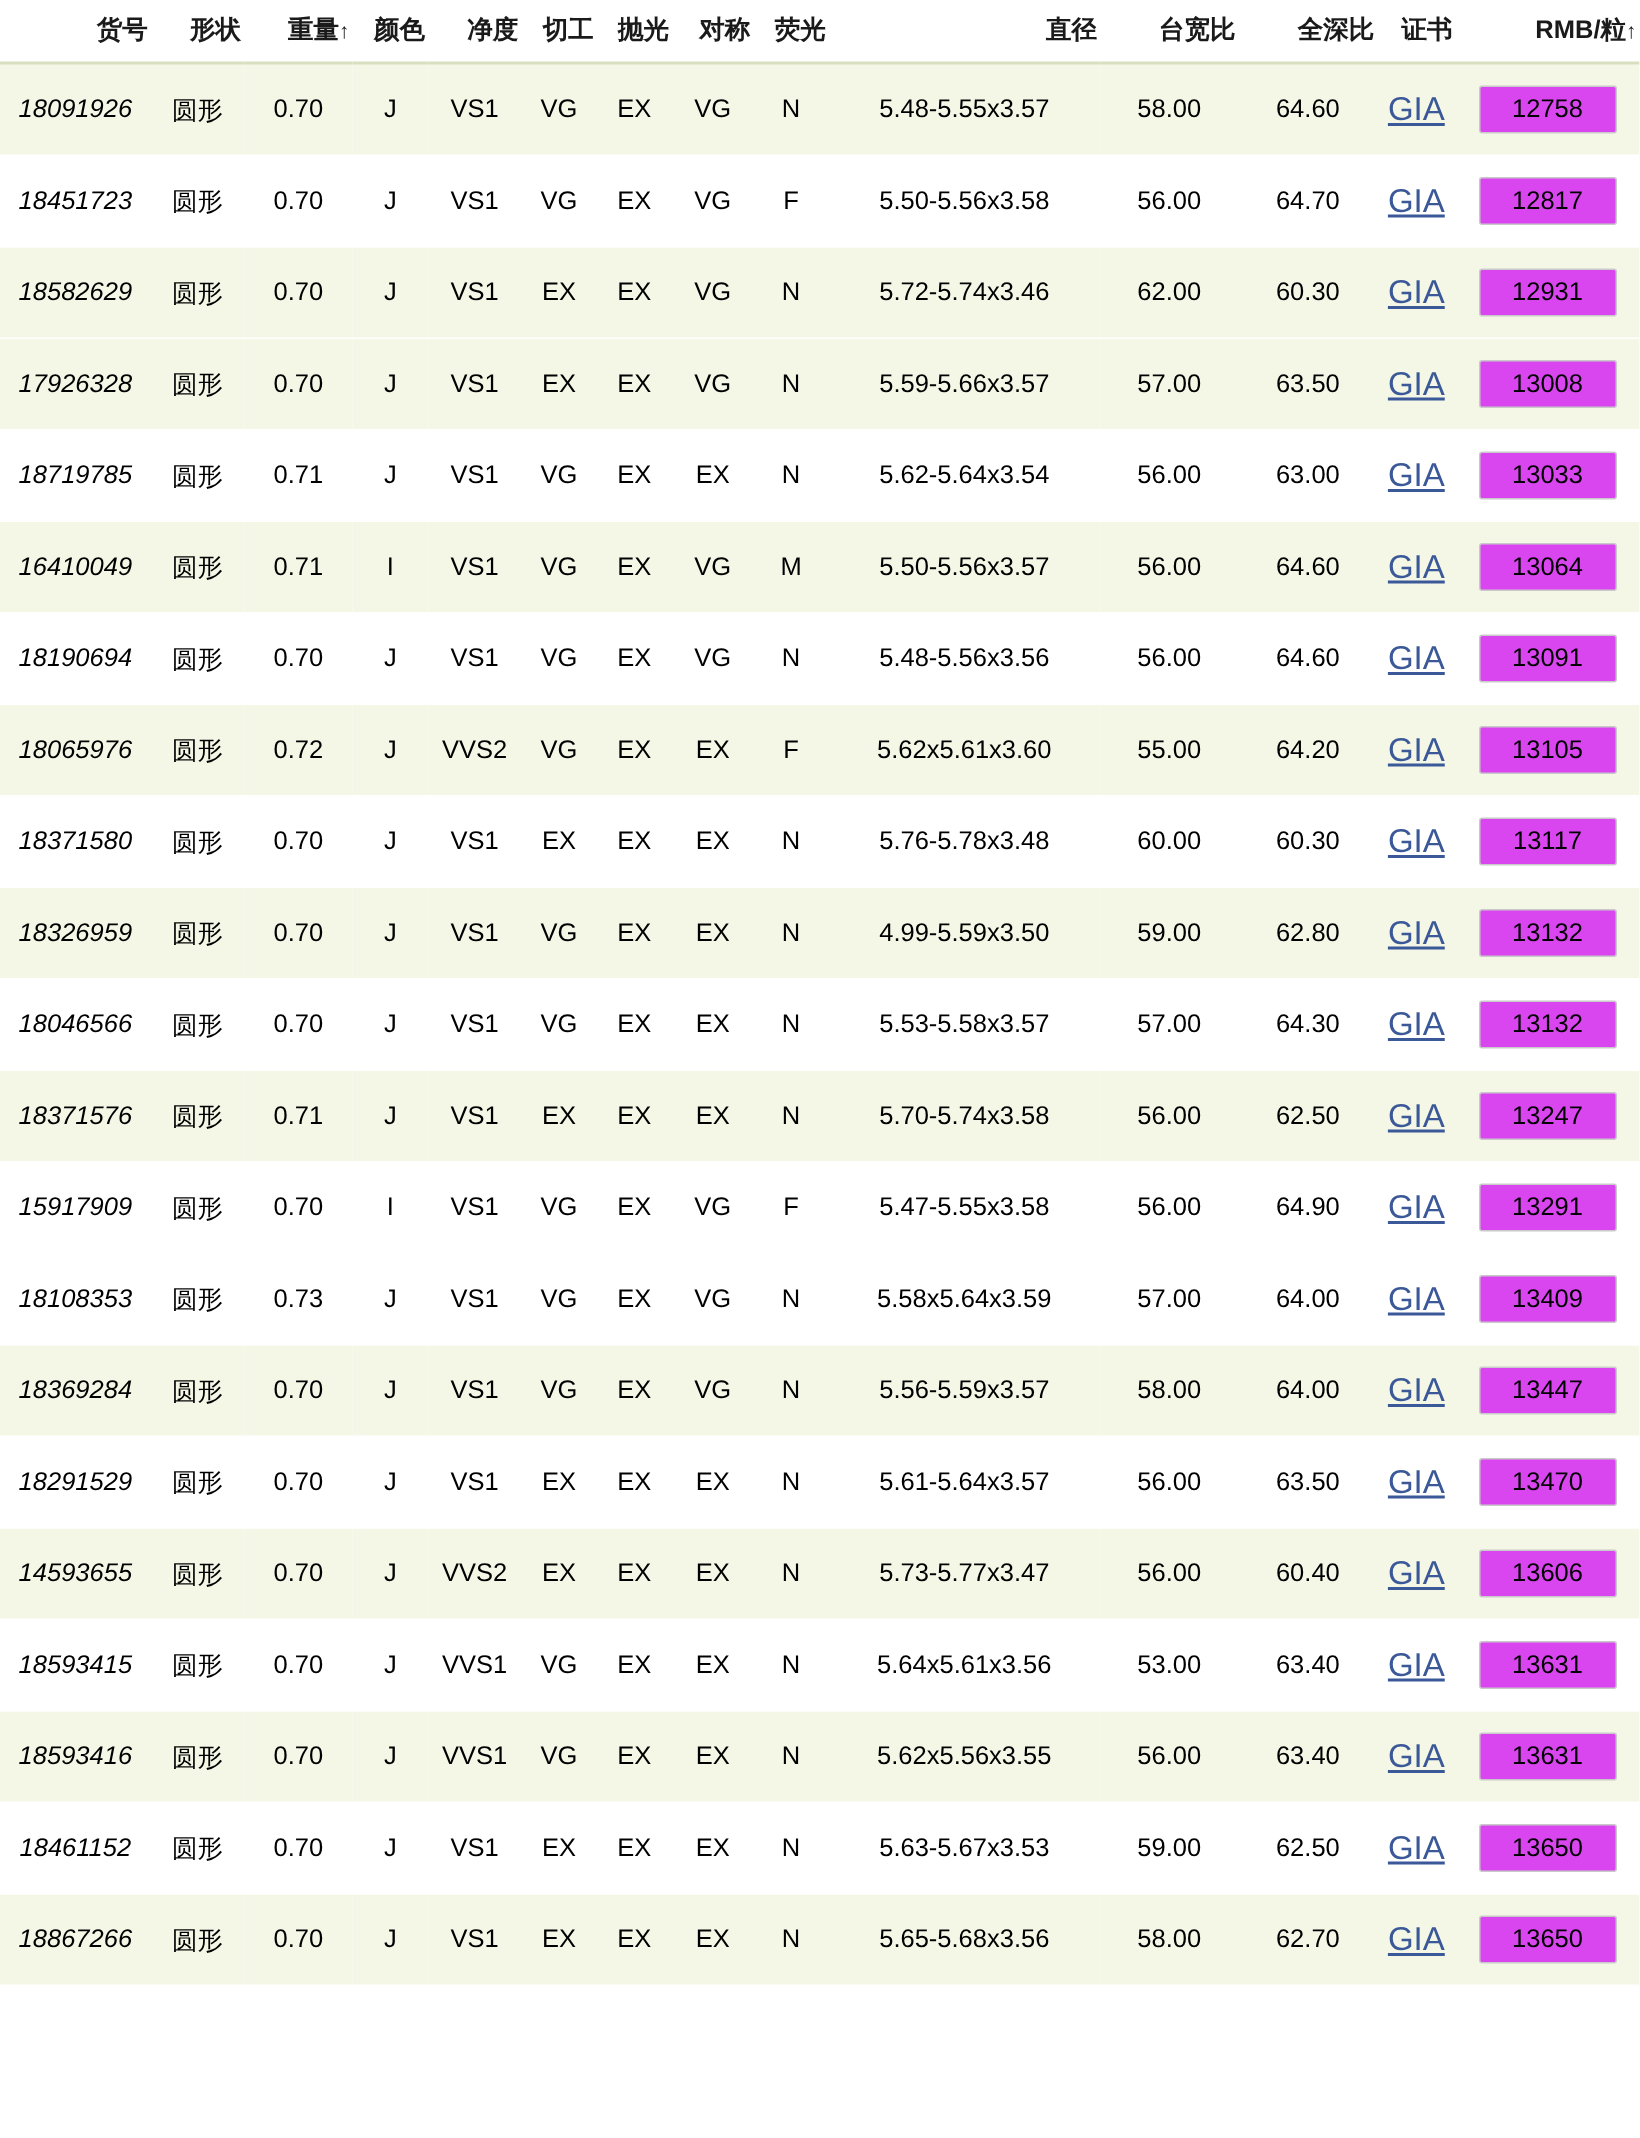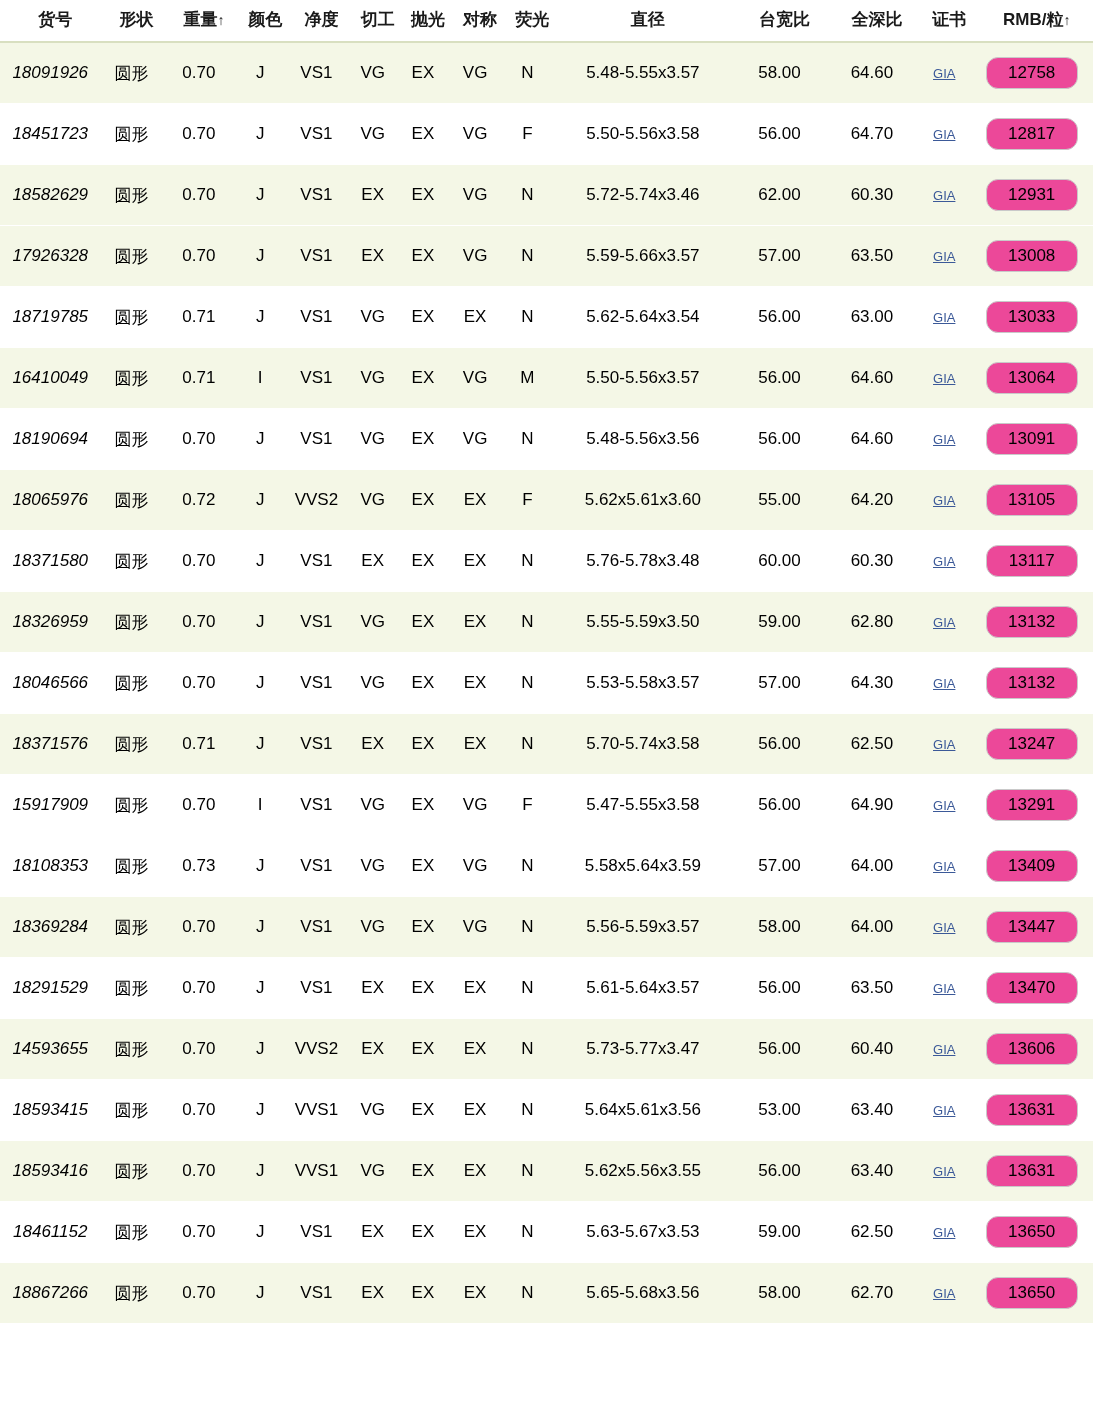--- a/index.html
+++ b/index.html
@@ -16,21 +16,21 @@
     width: 1093px;
     border-collapse: collapse;
     table-layout: fixed;
   }
   table.diamond-table thead th {
     background: #ffffff;
     font-size: 17px;
     font-weight: bold;
     color: #1a1a1a;
     padding: 8px 2px 10px 12px;
-    text-align: center;
+    text-align: right;
     white-space: nowrap;
     border-bottom: 2px solid #d8dfc0;
   }
   table.diamond-table thead th .sort-arrow {
     font-size: 14px;
     font-weight: bold;
   }
   table.diamond-table tbody td {
     font-size: 17px;
     padding: 14px 2px;
@@ -57,29 +57,29 @@
   td.col-shape {
     font-size: 16px;
   }
   td.col-weight {
     text-align: center;
   }
   .cert-link {
     color: #3b5998;
     text-decoration: underline;
     cursor: pointer;
-    font-size: 13px;
+    font-size: 22px;
   }
   .price-box {
     display: inline-block;
     min-width: 92px;
     padding: 5px 8px;
     border: 1px solid #c9c9c9;
-    background: #ec4899;
-    border-radius: 12px;
+    background: #d946ef;
+    border-radius: 2px;
     font-size: 17px;
     text-align: center;
     color: #000000;
     box-sizing: border-box;
   }
   
   col.c-id      { width: 100px; }
   col.c-shape   { width: 62px; }
   col.c-weight  { width: 72px; }
   col.c-color   { width: 50px; }
@@ -280,21 +280,21 @@
       <tr class="row-odd">
         <td class="col-id">18326959</td>
         <td class="col-shape">圆形</td>
         <td class="col-weight">0.70</td>
         <td class="col-color">J</td>
         <td class="col-clarity">VS1</td>
         <td class="col-cut">VG</td>
         <td class="col-polish">EX</td>
         <td class="col-symmetry">EX</td>
         <td class="col-fluorescence">N</td>
-        <td class="col-dimensions">5.55-5.59x3.50</td>
+        <td class="col-dimensions">4.99-5.59x3.50</td>
         <td class="col-table_pct">59.00</td>
         <td class="col-depth_pct">62.80</td>
         <td class="col-cert"><span class="cert-link">GIA</span></td>
         <td class="col-price"><span class="price-box">13132</span></td>
       </tr>
       <tr class="row-even">
         <td class="col-id">18046566</td>
         <td class="col-shape">圆形</td>
         <td class="col-weight">0.70</td>
         <td class="col-color">J</td>

